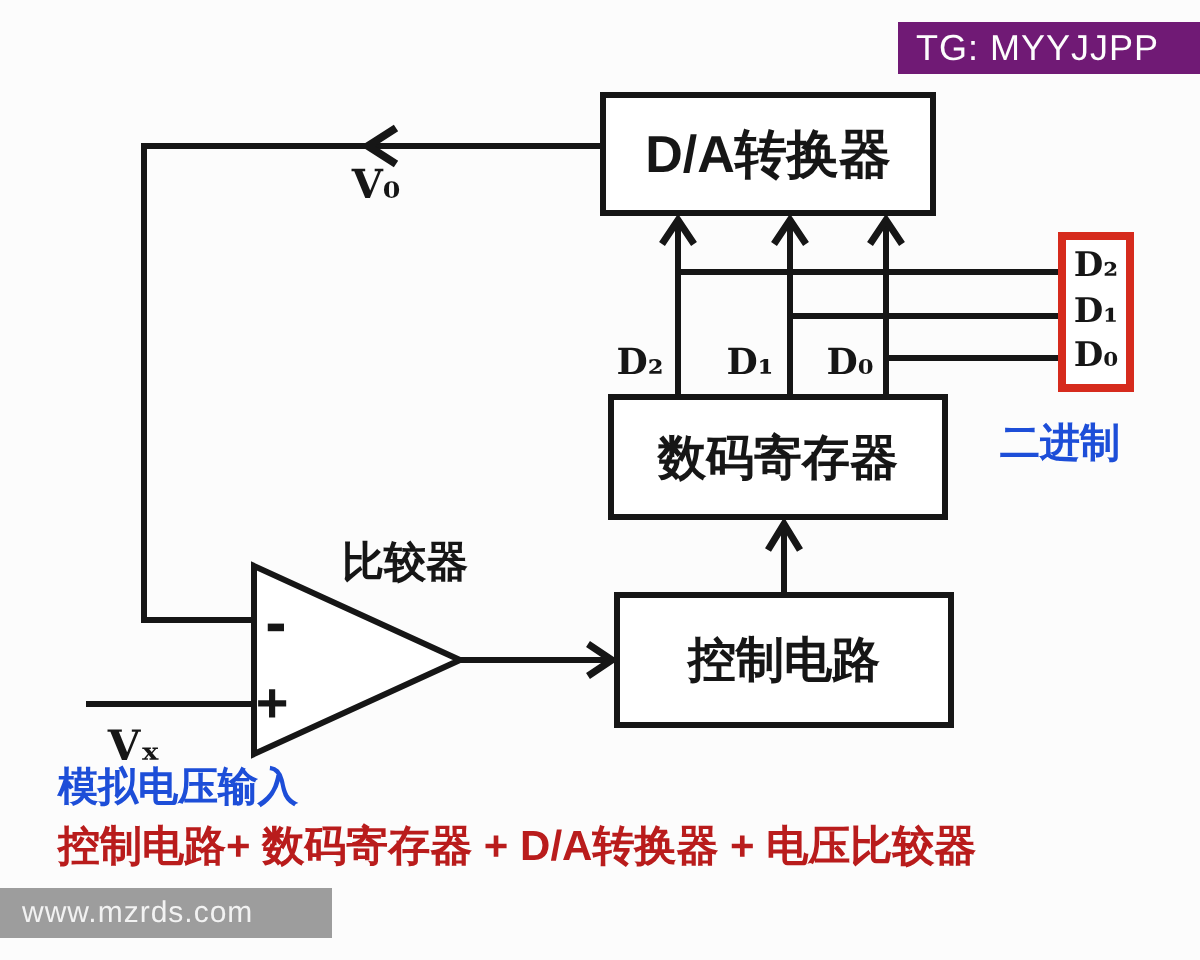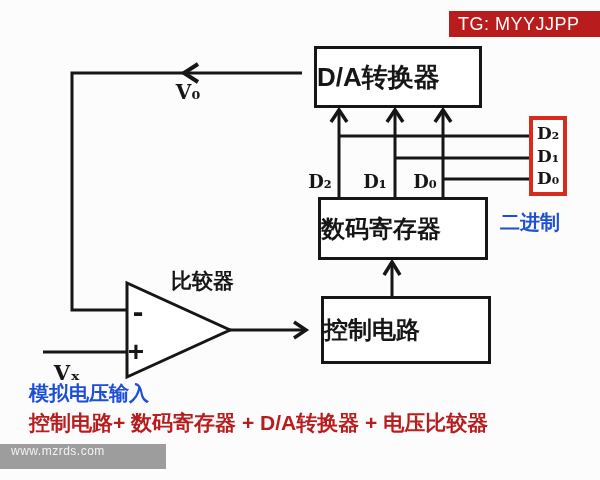--- a/index.html
+++ b/index.html
@@ -3,22 +3,22 @@
 <meta charset="utf-8">
 <style>
   html,body{margin:0;padding:0;background:#fff;}
   .canvas{
     position:relative;width:600px;height:480px;background:#fcfcfc;
     font-family:"Liberation Sans",sans-serif;overflow:hidden;color:#161616;
   }
   .wires{position:absolute;left:0;top:0;}
   .box{
     position:absolute;border:3px solid #161616;background:#fff;
-    display:flex;align-items:center;
-    font-weight:bold;color:#161616;box-sizing:border-box;margin-left:14px;
+    display:flex;align-items:center;justify-content:center;
+    font-weight:bold;color:#161616;box-sizing:border-box;
   }
   .dac-box{left:300px;top:46px;width:168px;height:62px;font-size:26px;}
   .register-box{left:304px;top:197px;width:170px;height:63px;font-size:24px;}
   .control-box{left:307px;top:296px;width:170px;height:68px;font-size:24px;}
   .bits-box{
     position:absolute;left:529px;top:116px;width:38px;height:80px;
     border:4px solid #d62b1d;background:#fff;box-sizing:border-box;
     display:flex;flex-direction:column;align-items:center;justify-content:space-evenly;
     font-family:"DejaVu Serif","Liberation Serif",serif;font-weight:bold;font-size:17px;line-height:1;
   }
@@ -36,27 +36,27 @@
     font-weight:bold;font-size:21px;}
   .comp-sign{position:absolute;width:24px;height:28px;display:flex;align-items:center;
     justify-content:center;font-weight:bold;color:#161616;}
   .comp-minus{left:126px;top:297px;font-size:32px;}
   .comp-plus{left:124px;top:338px;font-size:28px;}
   .red-note{position:absolute;color:#1d4ed8;font-weight:bold;}
   .binary-note{left:495px;top:211px;width:70px;text-align:center;font-size:20px;line-height:23px;}
   .analog-note{left:29px;top:380px;font-size:20px;}
   .summary-note{position:absolute;left:29px;top:409px;font-size:21px;font-weight:bold;color:#b91c1c;white-space:nowrap;}
   .badge{
-    position:absolute;left:449px;top:11px;width:151px;height:26px;background:#b91c1c;
+    position:absolute;left:449px;top:11px;width:151px;height:26px;background:#701a75;
     color:#fdfdfd;font-size:18px;letter-spacing:.5px;display:flex;align-items:center;
     padding-left:9px;box-sizing:border-box;
   }
   .watermark{
     position:absolute;left:0;top:444px;width:166px;height:25px;background:#9d9d9d;
-    color:#f2f2f2;font-size:12px;letter-spacing:.5px;display:flex;
+    color:#f2f2f2;font-size:15px;letter-spacing:.5px;display:flex;align-items:center;
     padding-left:11px;box-sizing:border-box;
   }
 </style>
 </head>
 <body>
 
 <div class="canvas">
 
   <svg class="wires" width="600" height="480" viewBox="0 0 600 480" fill="none" stroke="#161616" stroke-width="3">
 

